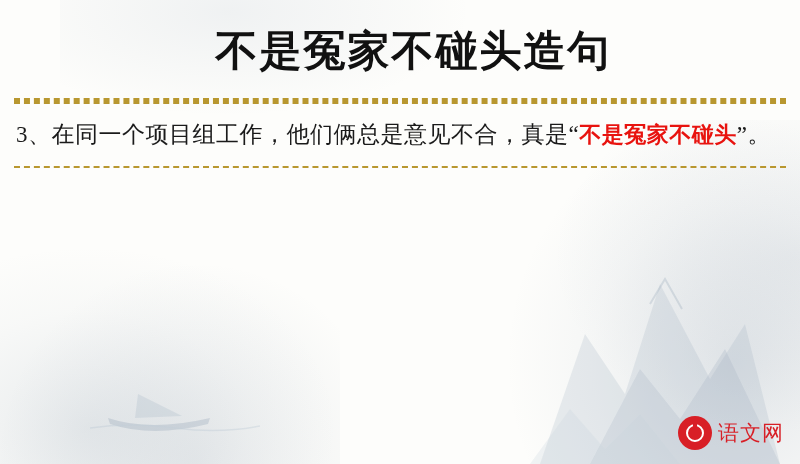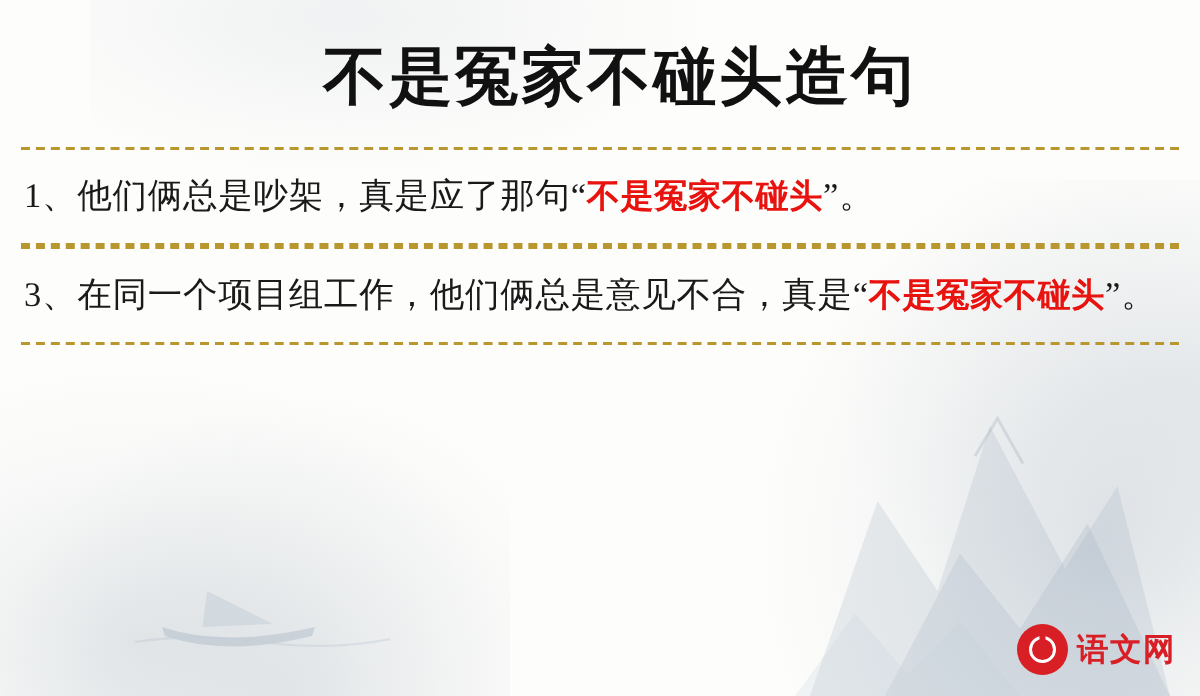--- a/index.html
+++ b/index.html
@@ -151,21 +151,21 @@
     content: "";
     position: absolute;
     left: 15px;
     top: 4px;
     width: 4px;
     height: 12px;
     background: #d81f26;
   }
   .logo-text {
     font-family: "DejaVu Sans", sans-serif;
-    font-weight: bold;
+    font-weight: normal;
     font-size: 21px;
     color: #d81f26;
     letter-spacing: 1px;
   }
 </style>
 </head>
 <body>
 
 <div class="page">
 
@@ -185,23 +185,20 @@
       <path d="M18 42 Q60 56 120 42 L118 48 Q62 62 20 48 Z" fill="#7d92a8" opacity="0.55"></path>
       <path d="M45 42 L48 18 L92 40 Z" fill="#93a7bb" opacity="0.45"></path>
       <path d="M0 52 Q40 46 85 52 Q130 58 170 50" fill="none" stroke="#9fb3c6" stroke-width="1.5" opacity="0.5"></path>
     </svg>
   </div>
 
   <div class="title">不是冤家不碰头造句</div>
 
   <div class="divider first"></div>
 
-  <div class="sentence">
-    <span class="num">1、</span><span>他们俩总是吵架，真是应了那句“</span><span class="hl">不是冤家不碰头</span><span>”。</span>
-  </div>
 
   <div class="divider"></div>
 
 
   <div class="divider"></div>
 
   <div class="sentence">
     <span class="num">3、</span><span>在同一个项目组工作，他们俩总是意见不合，真是“</span><span class="hl">不是冤家不碰头</span><span>”。</span>
   </div>
 

